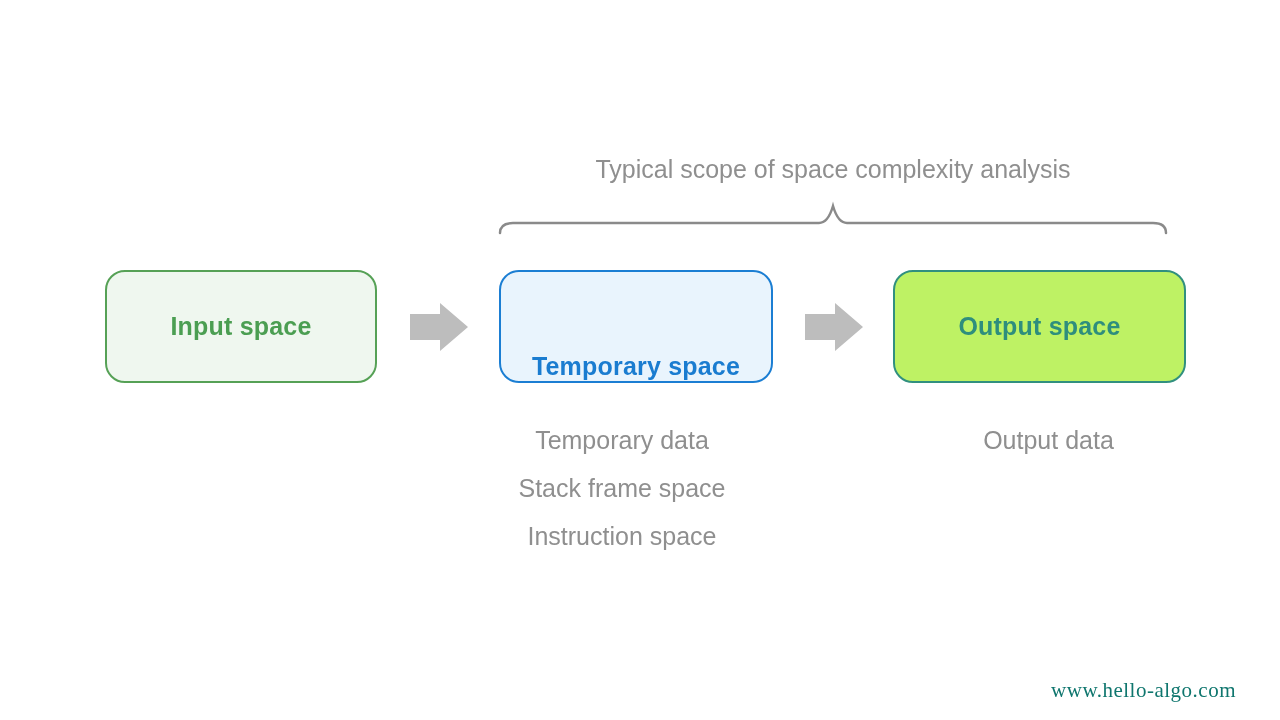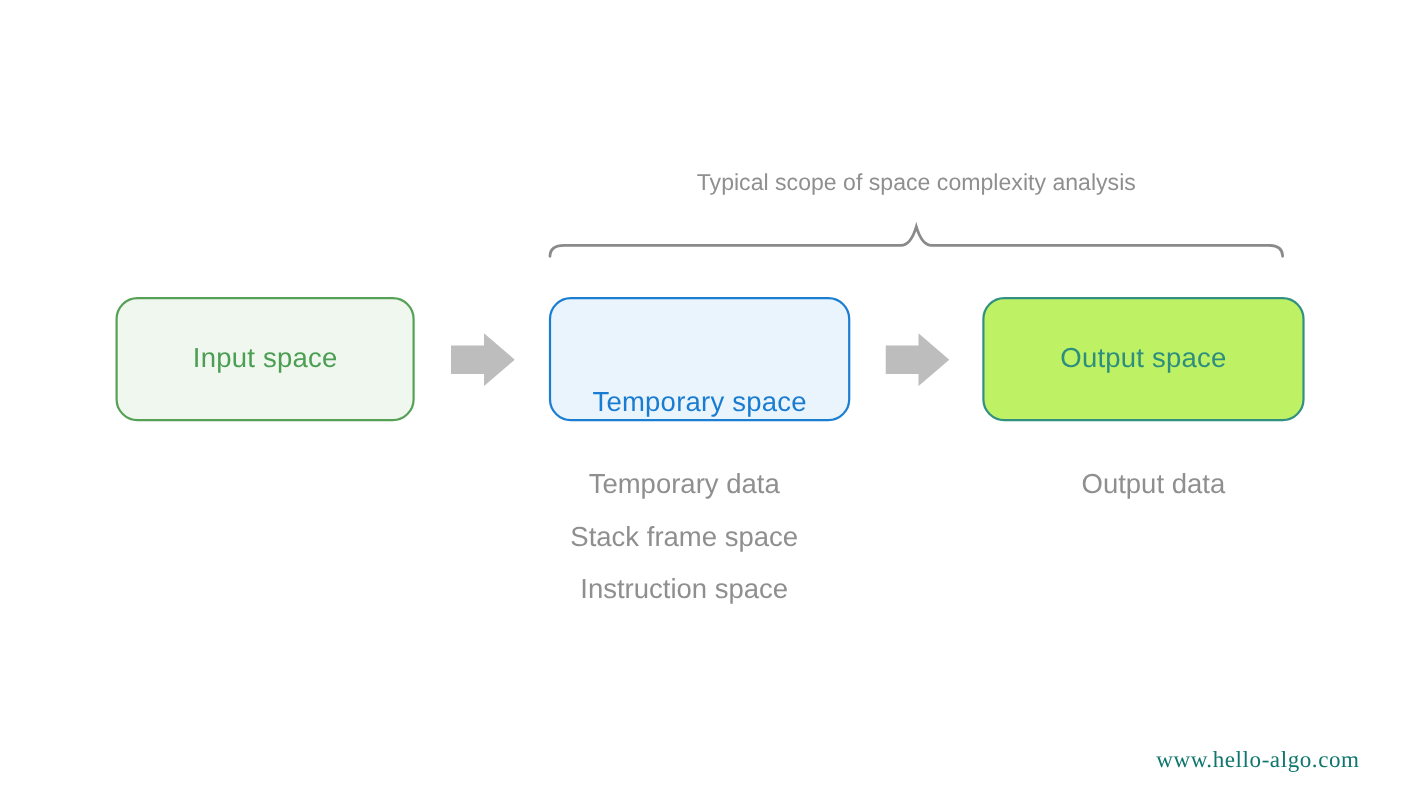--- a/index.html
+++ b/index.html
@@ -14,21 +14,21 @@
     height: 720px;
     background: #ffffff;
     overflow: hidden;
   }
   .diagram-title {
     position: absolute;
     left: 497px;
     top: 155px;
     width: 672px;
     text-align: center;
-    font-size: 21px;
+    font-size: 25px;
     color: #8f8f8f;
     white-space: nowrap;
   }
   .brace-svg {
     position: absolute;
     left: 497px;
     top: 199px;
     width: 672px;
     height: 38px;
   }
@@ -36,21 +36,21 @@
     position: absolute;
     top: 270px;
     height: 113px;
     border-radius: 20px;
     border: 2px solid;
     box-sizing: border-box;
     display: flex;
     align-items: center;
     justify-content: center;
     font-size: 25px;
-    font-weight: normal;
+    font-weight: bold;
     letter-spacing: 0.2px;
   }
   .box-input {
     left: 105px;
     width: 272px;
     border-color: #56a156;
     background: #eff7ef;
     color: #4b9e52;
   }
   .box-temp {

